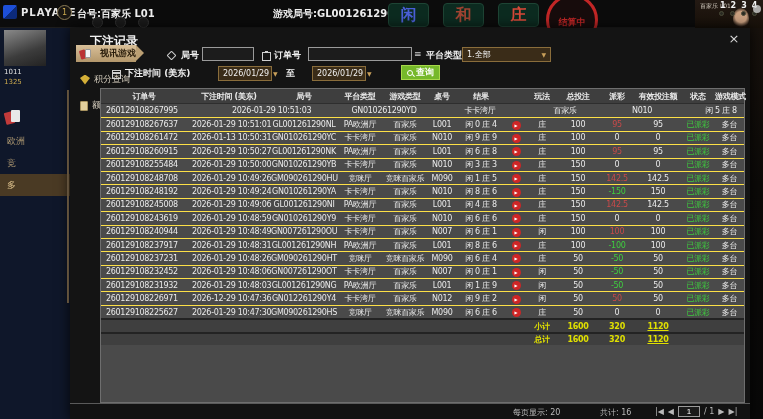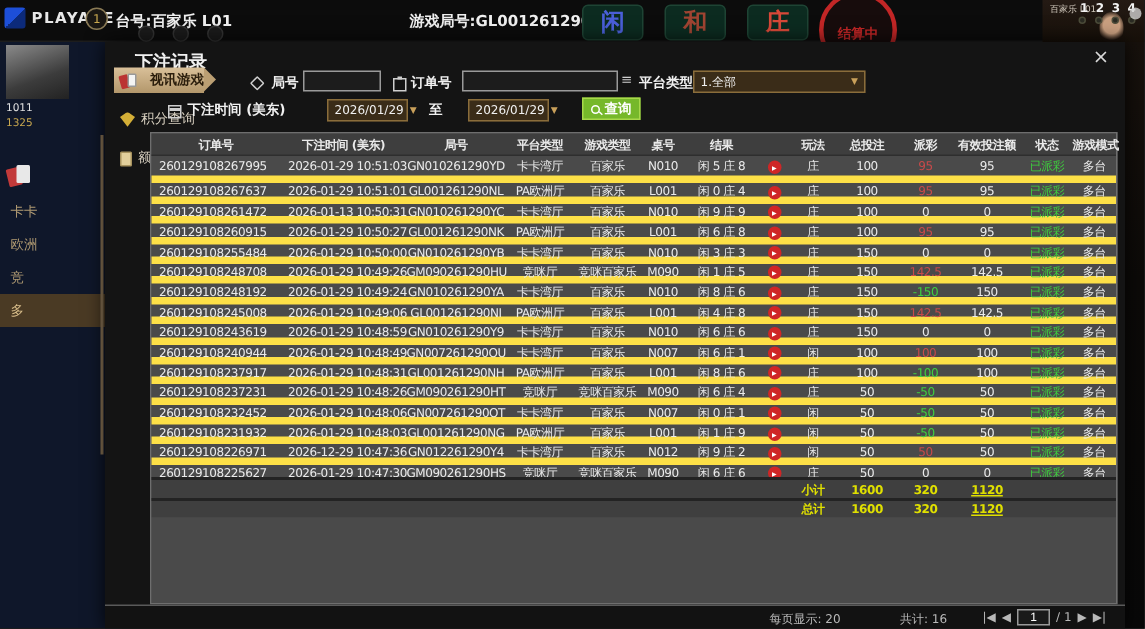--- a/index.html
+++ b/index.html
@@ -75,22 +75,22 @@
   .search-btn { position:absolute; height:15px; background:#76b82a; border:1px solid #a8d84a; color:#fff; font-size:9px; font-weight:bold; display:flex; align-items:center; gap:3px; padding:0 5px; cursor:pointer; }
   .mag { position:relative; width:6px; height:6px; border:1px solid #fff; border-radius:50%; }
   .mag::after { content:""; position:absolute; width:3px; height:1px; background:#fff; transform:rotate(45deg); right:-3px; bottom:-1px; }
 
   
   .btable { position:absolute; left:30px; top:60px; width:645px; height:315px; background:#4a4a4a; border:1px solid #6e6e6e; display:flex; flex-direction:column; }
   .trow { display:grid; grid-template-columns:86px 84px 66px 46px 44px 30px 48px 22px 30px 42px 36px 46px 34px 29px; align-items:center; height:13.4px; flex:none; }
   .thead { height:15px; background:#3e3e3e; border-bottom:1px solid #2e2e2e; color:#d0d0d0; font-weight:bold; }
   .td { font-size:8px; letter-spacing:-0.3px; color:#eaeaea; text-align:center; white-space:nowrap; }
   .td.left { text-align:left; padding-left:5px; }
-  .rows .trow { border-top:5px solid #fde047; background:#4a4a4a; }
-  .rows .trow:first-child { border-top:none; }
+  .rows .trow { border-top:1px solid #fde047; background:#4a4a4a; }
+  .rows .trow:first-child { border-top:none;gap:40px; }
   .play { display:inline-flex; width:9px; height:9px; border-radius:50%; background:#cf2626; color:#fff; font-size:4px; align-items:center; justify-content:center; cursor:pointer; }
   .tone-pos { color:#c84a4a; } .tone-neg { color:#3fcf3f; } .tone-zero { color:#eaeaea; }
   .st-green { color:#3ecb3e; }
   .sumrow { background:#3f3f3f; border-top:2px solid #232323; height:13.5px; }
   .sumrow .td { color:#e0e000; font-weight:bold; }
   .gc9 { grid-column:9; } .gc10 { grid-column:10; } .gc11 { grid-column:11; } .gc12 { grid-column:12;text-decoration:underline; }
   .tfill { flex:1; background:#4a4a4a; }
 
   
   .dfooter { position:absolute; left:0; top:375px; width:680px; height:16px; background:#121212; border-top:1px solid #5a5a5a; }
@@ -147,21 +147,20 @@
 
   <div class="bg-left">
     <div class="avatar"></div>
     <div class="bal1">1011</div>
     <div class="bal2">1325</div>
     <div class="cards-ico">
         <i></i>
         <i></i>
       </div>
     <div class="bg-menu">
-      <div class="bg-menu-item">卡卡</div>
       <div class="bg-menu-item">欧洲</div>
       <div class="bg-menu-item">竞</div>
       <div class="bg-menu-item hl">多</div>
     </div>
     <div class="gold-line"></div>
   </div>
   <div class="bg-right"></div>
 
   <div class="dialog">
     <div class="dlg-title">下注记录</div>
@@ -184,37 +183,37 @@
     </div>
 
     <span class="fico ico-tag" style="left:98px;top:24px;"></span>
     <span class="flabel" style="left:111px;top:21px;">局号</span>
     <input class="finput" style="left: 132px; top: 19px; width: 52px;">
     <span class="fico ico-clip" style="left:192px;top:24px;"></span>
     <span class="flabel" style="left:204px;top:21px;">订单号</span>
     <input class="finput" style="left: 238px; top: 19px; width: 104px;">
     <span class="fico ico-list" style="left:344px;top:22px;">≡</span>
     <span class="flabel" style="left:356px;top:21px;">平台类型</span>
-    <div class="fselect" style="left:392px;top:19px;width:115px;">
+    <div class="fselect" style="left:392px;top:19px;width:89px;">
       <span>1.全部</span>
       <span class="arr">▼</span>
     </div>
 
     <span class="fico ico-cal" style="left:42px;top:42px;"></span>
     <span class="flabel" style="left:55px;top:39px;">下注时间 (美东)</span>
     <div class="fselect fdate" style="left:148px;top:38px;">
       <span>2026/01/29</span>
       <span class="arr">▼</span>
     </div>
     <span class="flabel" style="left:216px;top:39px;">至</span>
     <div class="fselect fdate" style="left:242px;top:38px;">
       <span>2026/01/29</span>
       <span class="arr">▼</span>
     </div>
-    <div class="search-btn" style="left:318px;top:37px;">
+    <div class="search-btn" style="left:331px;top:37px;">
       <span class="mag"></span>
       <span>查询</span>
     </div>
 
     <div class="btable">
       <div class="trow thead">
         <span class="td">订单号</span>
         <span class="td">下注时间 (美东)</span>
         <span class="td">局号</span>
         <span class="td">平台类型</span>

